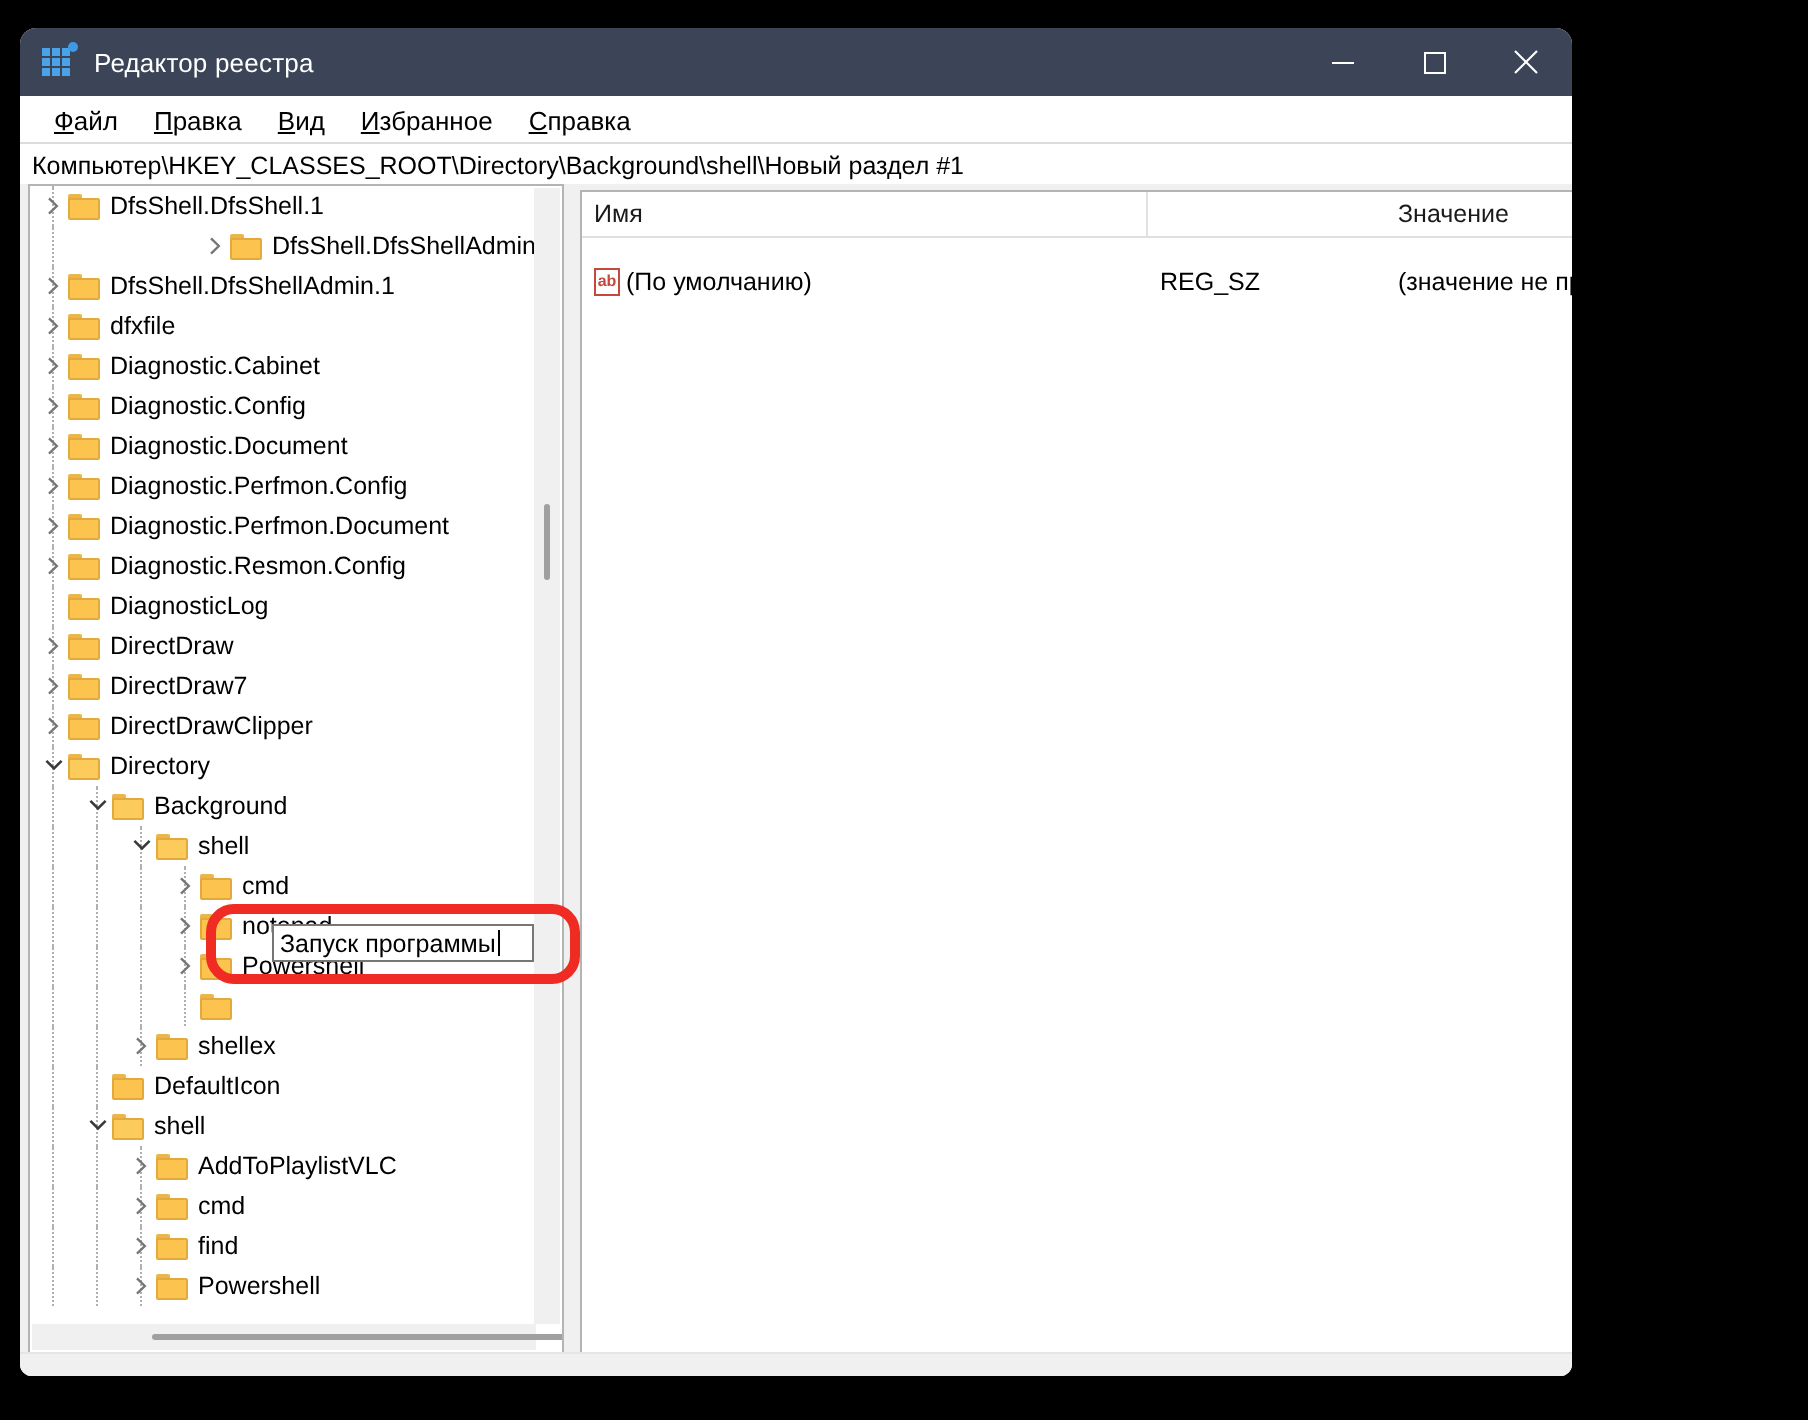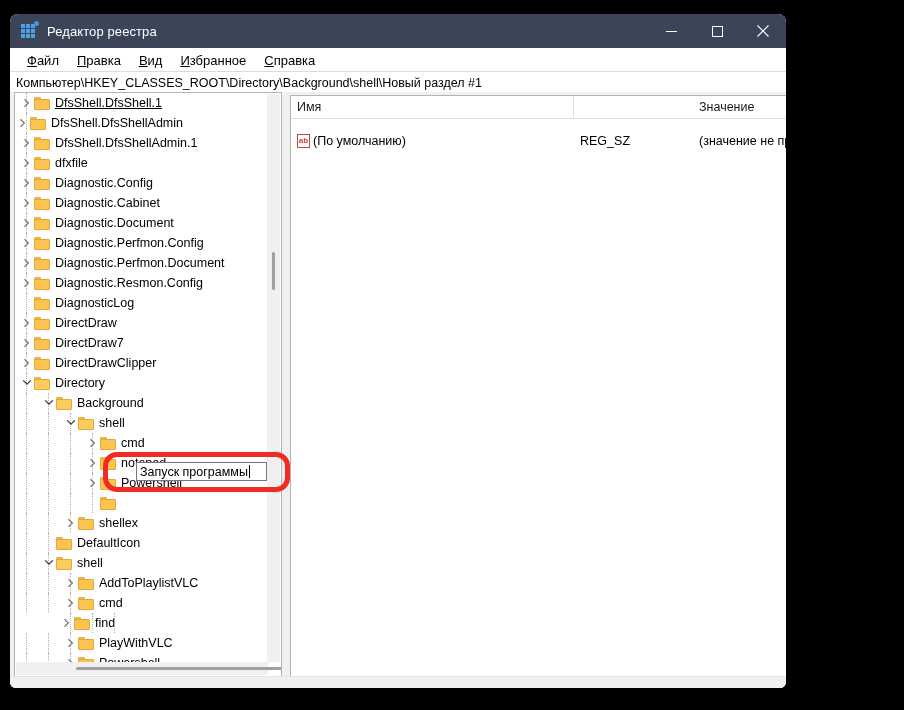--- a/index.html
+++ b/index.html
@@ -256,34 +256,34 @@
   </div>
 
   <div id="addressbar">
     <span>Компьютер\HKEY_CLASSES_ROOT\Directory\Background\shell\Новый раздел #1</span>
   </div>
 
   <div id="content">
 
     <div id="tree-pane">
       <div id="tree-scroll">
-          <div class="tree-row" style="padding-left: 4px; text-decoration: underline;">
+          <div class="tree-row" style="padding-left: 4px;">
             <div class="guide" style="left: 11px;"></div>
             <span class="tw">
               <svg width="9" height="10" viewBox="0 0 9 10">
                 <path d="M2.5 1.2 L6.4 5 L2.5 8.8" fill="none" stroke="#767676" stroke-width="1.2"></path>
               </svg>
             </span>
             <span class="folder">
               <span class="tab"></span>
               <span class="body"></span>
             </span>
             <span class="tree-label">DfsShell.DfsShell.1</span>
           </div>
-          <div class="tree-row" style="padding-left: 0;">
+          <div class="tree-row" style="padding-left: 0; justify-content: flex-end;">
             <div class="guide" style="left: 11px;"></div>
             <span class="tw">
               <svg width="9" height="10" viewBox="0 0 9 10">
                 <path d="M2.5 1.2 L6.4 5 L2.5 8.8" fill="none" stroke="#767676" stroke-width="1.2"></path>
               </svg>
             </span>
             <span class="folder">
               <span class="tab"></span>
               <span class="body"></span>
             </span>
@@ -319,34 +319,34 @@
             <div class="guide" style="left: 11px;"></div>
             <span class="tw">
               <svg width="9" height="10" viewBox="0 0 9 10">
                 <path d="M2.5 1.2 L6.4 5 L2.5 8.8" fill="none" stroke="#767676" stroke-width="1.2"></path>
               </svg>
             </span>
             <span class="folder">
               <span class="tab"></span>
               <span class="body"></span>
             </span>
+            <span class="tree-label">Diagnostic.Cabinet</span>
+          </div>
+          <div class="tree-row" style="padding-left: 4px;">
+            <div class="guide" style="left: 11px;"></div>
+            <span class="tw">
+              <svg width="9" height="10" viewBox="0 0 9 10">
+                <path d="M2.5 1.2 L6.4 5 L2.5 8.8" fill="none" stroke="#767676" stroke-width="1.2"></path>
+              </svg>
+            </span>
+            <span class="folder">
+              <span class="tab"></span>
+              <span class="body"></span>
+            </span>
             <span class="tree-label">Diagnostic.Config</span>
-          </div>
-          <div class="tree-row" style="padding-left: 4px;">
-            <div class="guide" style="left: 11px;"></div>
-            <span class="tw">
-              <svg width="9" height="10" viewBox="0 0 9 10">
-                <path d="M2.5 1.2 L6.4 5 L2.5 8.8" fill="none" stroke="#767676" stroke-width="1.2"></path>
-              </svg>
-            </span>
-            <span class="folder">
-              <span class="tab"></span>
-              <span class="body"></span>
-            </span>
-            <span class="tree-label">Diagnostic.Cabinet</span>
           </div>
           <div class="tree-row" style="padding-left: 4px;">
             <div class="guide" style="left: 11px;"></div>
             <span class="tw">
               <svg width="9" height="10" viewBox="0 0 9 10">
                 <path d="M2.5 1.2 L6.4 5 L2.5 8.8" fill="none" stroke="#767676" stroke-width="1.2"></path>
               </svg>
             </span>
             <span class="folder">
               <span class="tab"></span>
@@ -605,49 +605,34 @@
               <svg width="9" height="10" viewBox="0 0 9 10">
                 <path d="M2.5 1.2 L6.4 5 L2.5 8.8" fill="none" stroke="#767676" stroke-width="1.2"></path>
               </svg>
             </span>
             <span class="folder">
               <span class="tab"></span>
               <span class="body"></span>
             </span>
             <span class="tree-label">cmd</span>
           </div>
-          <div class="tree-row" style=" margin-left: 44px;">
+          <div class="tree-row" style="padding-left: 48px;">
             <div class="guide" style="left: 11px;"></div>
             <div class="guide" style="left: 33px;"></div>
             <div class="guide" style="left: 55px;"></div>
             <span class="tw">
               <svg width="9" height="10" viewBox="0 0 9 10">
                 <path d="M2.5 1.2 L6.4 5 L2.5 8.8" fill="none" stroke="#767676" stroke-width="1.2"></path>
               </svg>
             </span>
             <span class="folder">
               <span class="tab"></span>
               <span class="body"></span>
             </span>
             <span class="tree-label">find</span>
-          </div>
-          <div class="tree-row" style="padding-left: 48px;">
-            <div class="guide" style="left: 11px;"></div>
-            <div class="guide" style="left: 33px;"></div>
-            <div class="guide" style="left: 55px;"></div>
-            <span class="tw">
-              <svg width="9" height="10" viewBox="0 0 9 10">
-                <path d="M2.5 1.2 L6.4 5 L2.5 8.8" fill="none" stroke="#767676" stroke-width="1.2"></path>
-              </svg>
-            </span>
-            <span class="folder">
-              <span class="tab"></span>
-              <span class="body"></span>
-            </span>
-            <span class="tree-label">PlayWithVLC</span>
           </div>
           <div class="tree-row" style="padding-left: 48px;">
             <div class="guide" style="left: 11px;"></div>
             <div class="guide" style="left: 33px;"></div>
             <div class="guide" style="left: 55px;"></div>
             <span class="tw">
               <svg width="9" height="10" viewBox="0 0 9 10">
                 <path d="M2.5 1.2 L6.4 5 L2.5 8.8" fill="none" stroke="#767676" stroke-width="1.2"></path>
               </svg>
             </span>

